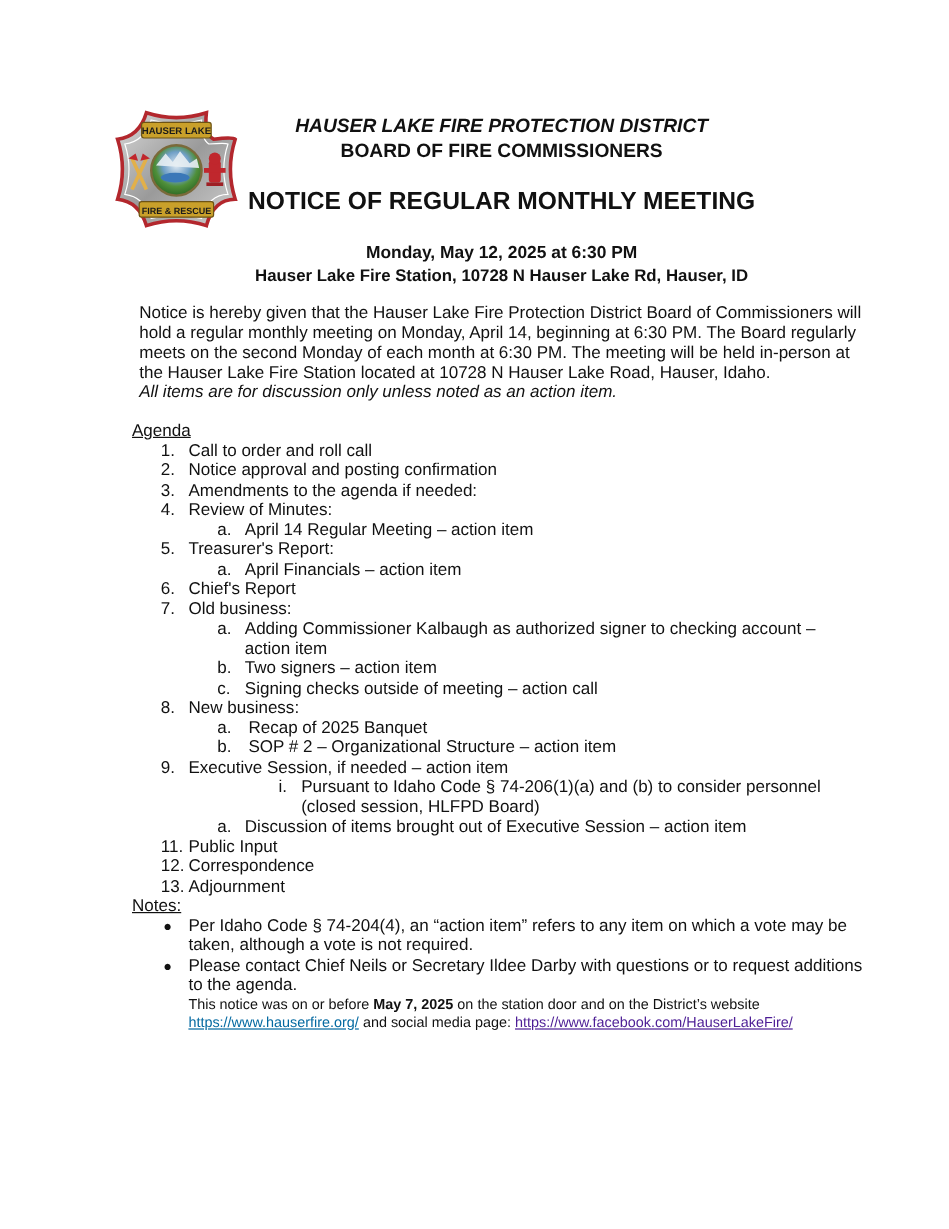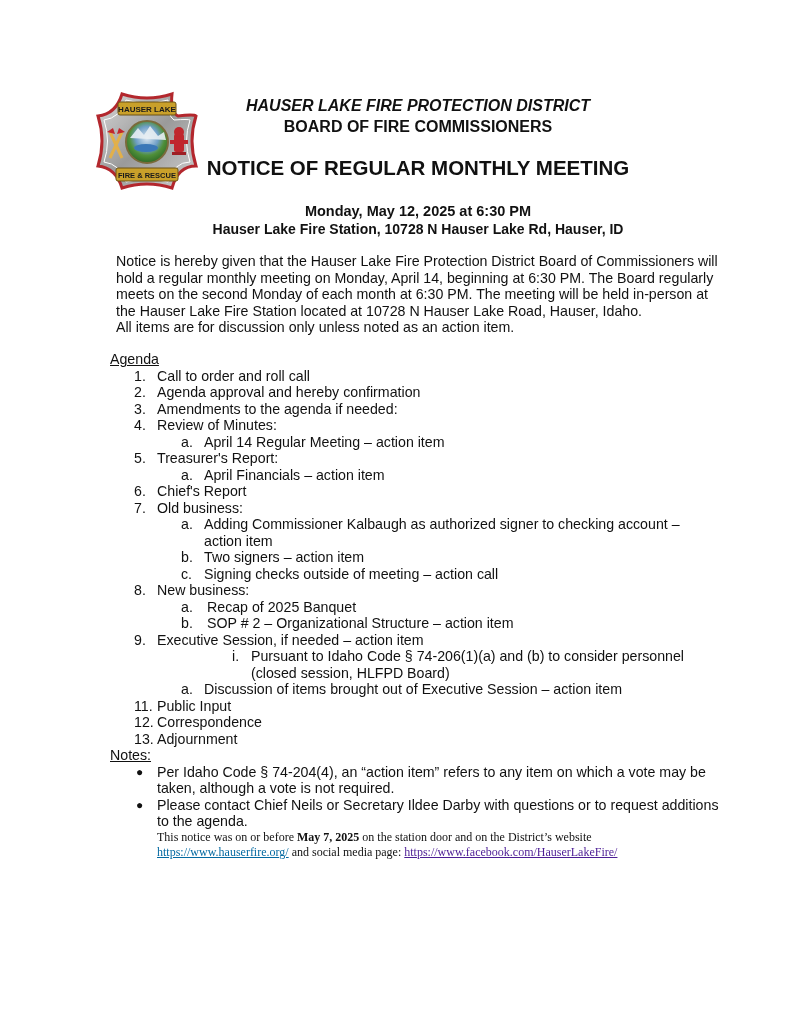--- a/index.html
+++ b/index.html
@@ -6,36 +6,36 @@
   body { width: 791px; height: 1024px; position: relative; overflow: hidden;
          font-family: "Liberation Sans", sans-serif; color: #111; }
   .logo { position: absolute; left: 94px; top: 88px; width: 106px; height: 106px; }
   .hdr { position: absolute; left: 200px; width: 436px; text-align: center; font-weight: bold; }
   .h1 { top: 95px; font-size: 16px; line-height: 21px; font-style: italic; }
   .h2 { top: 116px; font-size: 16px; line-height: 21px; }
   .h3 { top: 155px; font-size: 20.5px; line-height: 26px; left: 190px; width: 456px; }
   .h4 { top: 202px; font-size: 14.5px; line-height: 19px; left: 170px; width: 496px; }
   .h5 { top: 220px; font-size: 14px; line-height: 19px; left: 170px; width: 496px; }
   .body-text { position: absolute; left: 116px; top: 253px; width: 610px; font-size: 14.2px; line-height: 16.5px; }
-  .body-text .it { }
+  .body-text .it { font-style: italic; }
   .agenda { position: absolute; left: 110px; top: 351px; width: 610px; font-size: 14.2px; line-height: 16.5px; }
   .u { text-decoration: underline; }
   .row { position: relative; }
   .num { position: absolute; }
   .l1 .num { left: 24px; }
   .l1 .txt { padding-left: 47px; display: block; }
   .l2 .num { left: 71px; }
   .l2 .txt { padding-left: 94px; display: block; }
   .l2 .txt.wide { padding-left: 97px; }
   .l3 .num { left: 122px; }
   .l3 .txt { padding-left: 141px; display: block; }
   .notes { margin-top: 0; }
   .bul .num { left: 26px; font-size: 12px; }
   .bul .txt { padding-left: 47px; display: block; }
-  .small { padding-left: 47px; font-size: 12px; line-height: 15px; font-family: Liberation Serif, serif; }
+  .small { padding-left: 47px; font-size: 12px; line-height: 15px; }
   .small b { font-weight: bold; }
   .link { text-decoration: underline; }
 </style>
 </head>
 <body>
 
 <div class="logo">
   <svg width="106" height="106" viewBox="0 0 106 106">
     <defs>
       <linearGradient id="g1" x1="0" y1="0" x2="1" y2="1">
@@ -83,21 +83,21 @@
 
 <div class="agenda">
   <div class="u">Agenda</div>
   <div id="agenda-list">
       <div class="row l1">
         <span class="num">1.</span>
         <span class="txt">Call to order and roll call</span>
       </div>
       <div class="row l1">
         <span class="num">2.</span>
-        <span class="txt">Agenda approval and hereby confirmation</span>
+        <span class="txt">Notice approval and posting confirmation</span>
       </div>
       <div class="row l1">
         <span class="num">3.</span>
         <span class="txt">Amendments to the agenda if needed:</span>
       </div>
       <div class="row l1">
         <span class="num">4.</span>
         <span class="txt">Review of Minutes:</span>
       </div>
       <div class="row l2">

